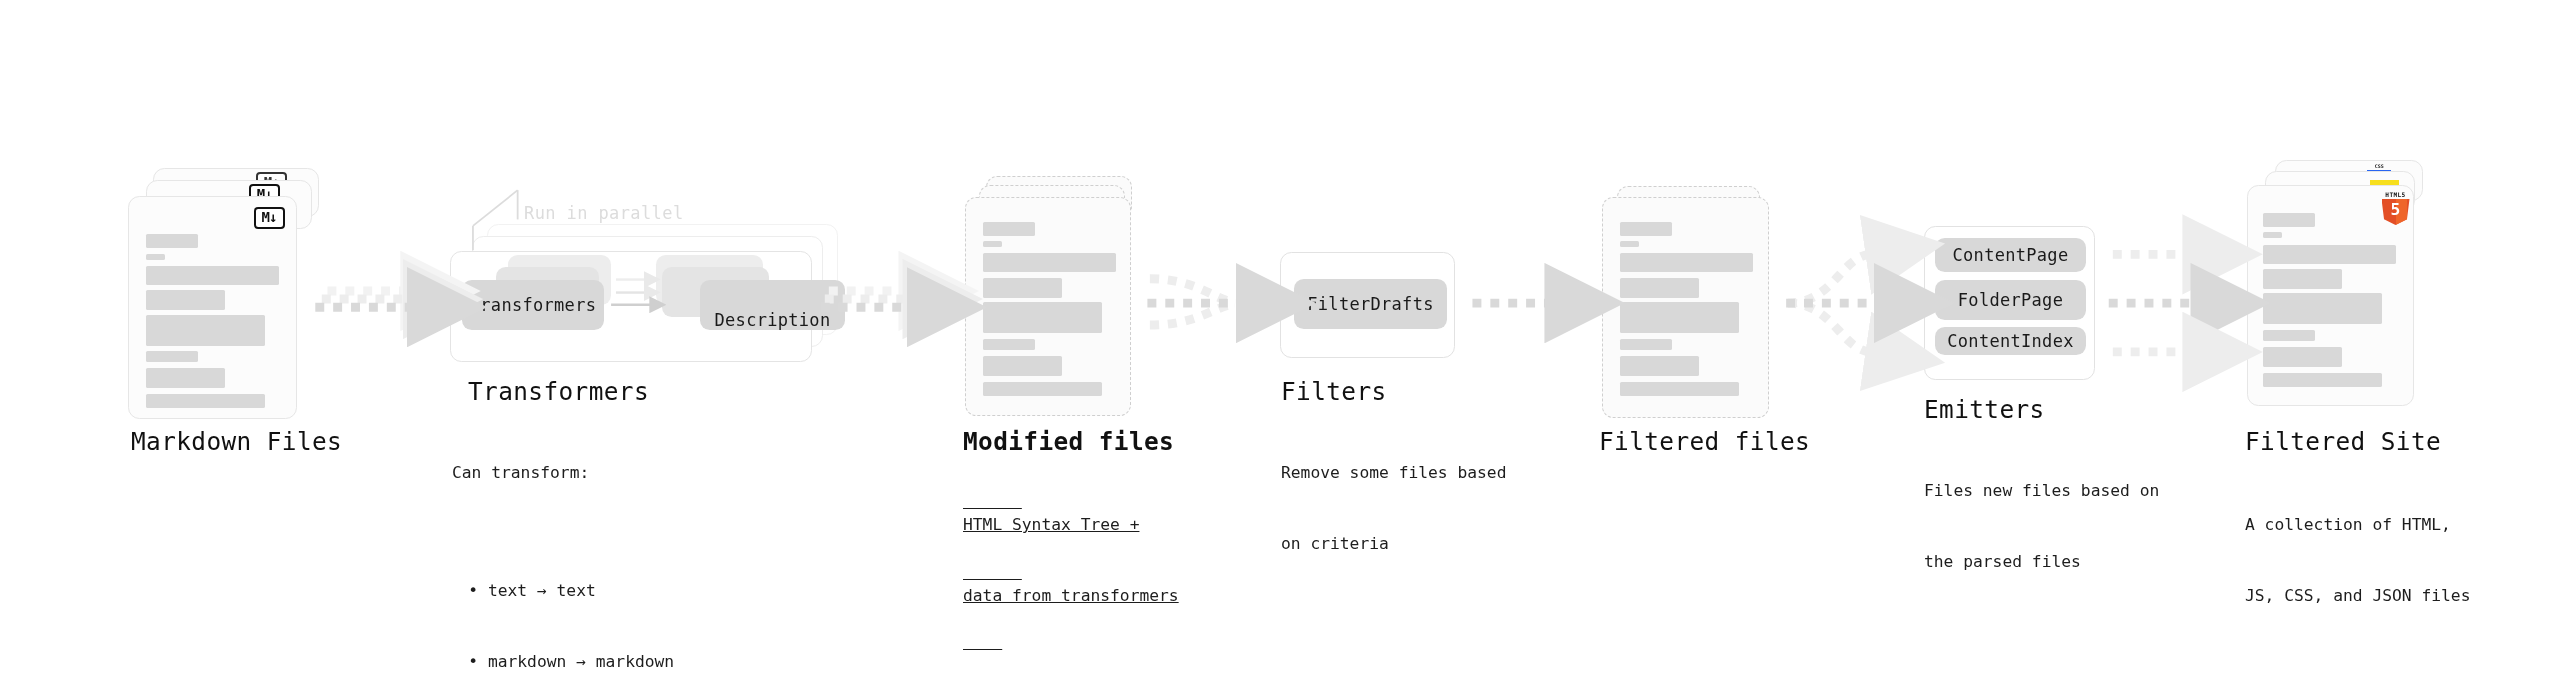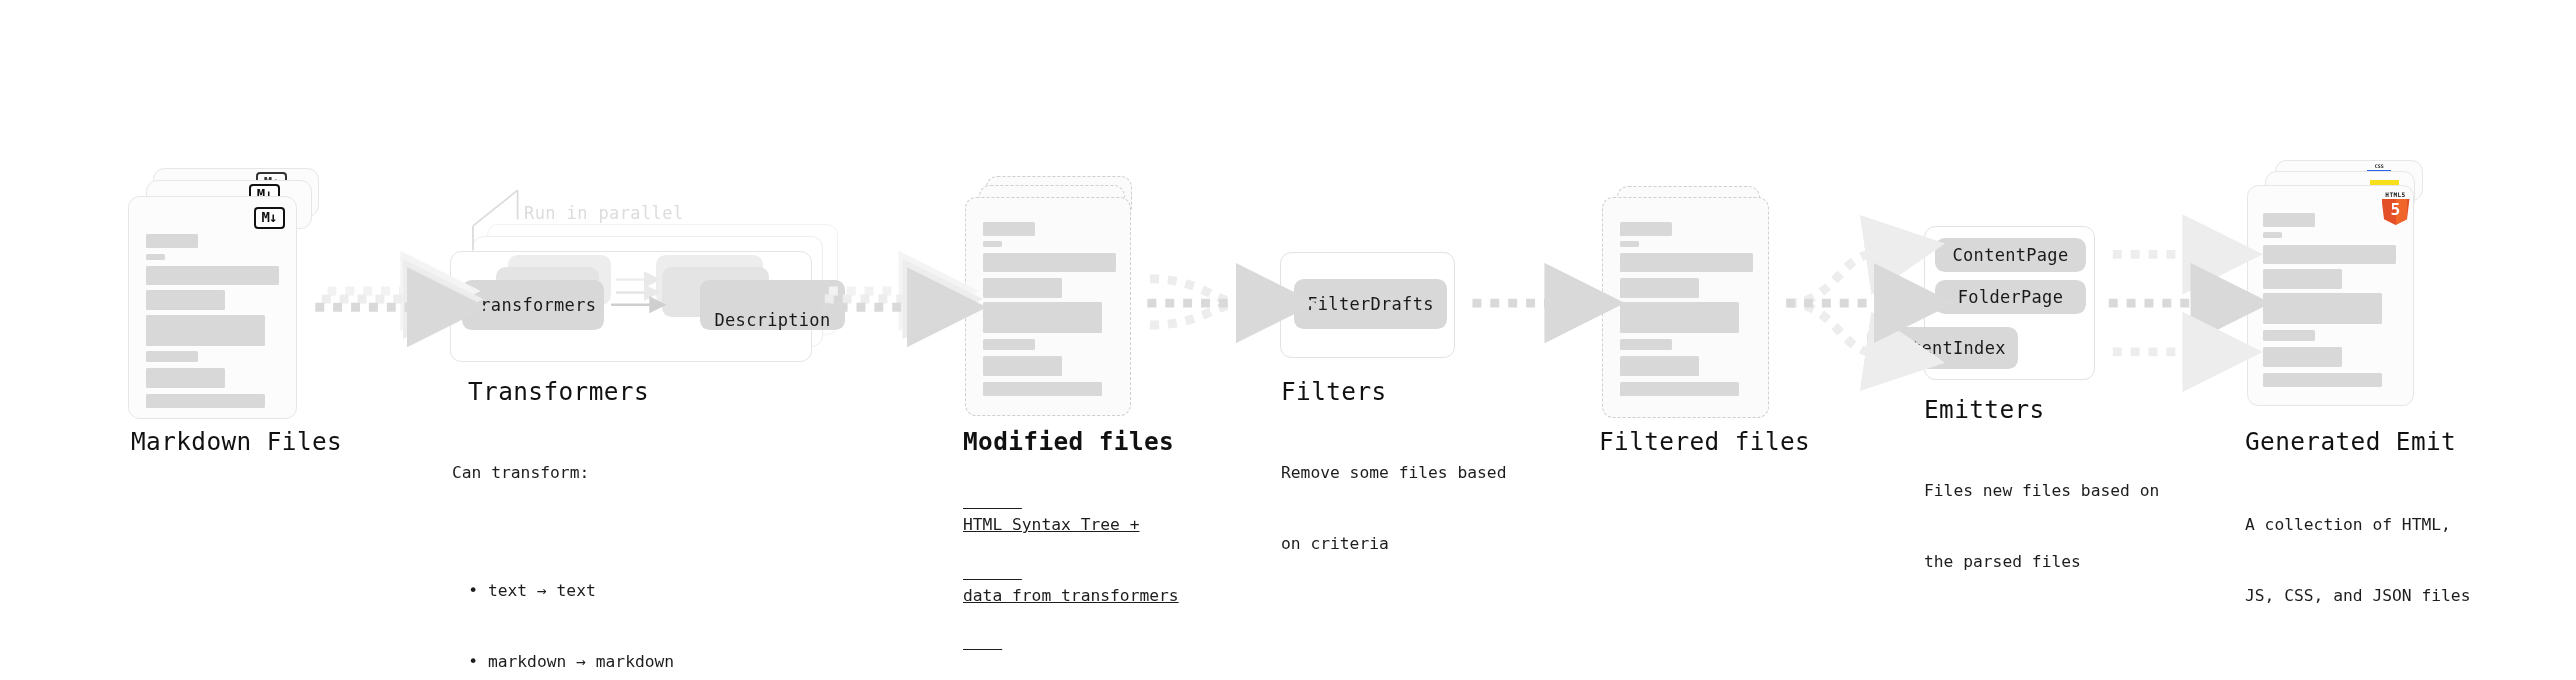--- a/index.html
+++ b/index.html
@@ -252,24 +252,24 @@
     </div>
 
     <div class="title" style="left:1599px; top:427px;text-align:right;">Filtered files</div>
   </div>
 
   <div class="node">
     <div class="stagebox" style="left:1924px; top:226px; width:171px; height:154px;"></div>
     <div class="chip" style="left:1935px; top:238px; width:151px; height:34px;">
       <span>ContentPage</span>
     </div>
-    <div class="chip" style="left:1935px; top:280px; width:151px; height:34px;text-align:right;">
+    <div class="chip" style="left:1935px; top:280px; width:151px; height:40px;text-align:right;">
       <span>FolderPage</span>
     </div>
-    <div class="chip" style="left:1867px; top:327px; width:151px; height:42px;">
+    <div class="chip" style="left:1935px; top:327px; width:151px; height:28px;">
       <span>ContentIndex</span>
     </div>
 
     <div class="title" style="left:1924px; top:395px;">Emitters</div>
     <div class="caption" style="left:1924px; top:432px;">
       <div>Files new files based on</div>
       <div>the parsed files</div>
     </div>
   </div>
 
@@ -294,21 +294,21 @@
       <div class="skel" style="left:15.4px; top:187px; width:119px; height:14px;"></div>
     </div>
 
     <div class="h5" style="left:2381px; top:192px;">
       <div class="h5-word">HTML5</div>
       <div class="h5-shield">
         <div class="h5-num">5</div>
       </div>
     </div>
 
-    <div class="title" style="left:2245px; top:206px; top:427px;">Generated Emit</div>
+    <div class="title" style="left:2245px; top:206px; top:427px;">Filtered Site</div>
     <div class="caption" style="left:2245px; top:466px;">
       <div>A collection of HTML,</div>
       <div>JS, CSS, and JSON files</div>
     </div>
   </div>
 
   <svg class="overlay" viewBox="0 0 3170 838">
     <defs>
       <marker id="tri" markerWidth="9" markerHeight="9" refX="0.4" refY="4.5" orient="auto" markerUnits="strokeWidth">
         <path d="M0,0 L9,4.5 L0,9 z" fill="#d9d9d9"></path>

